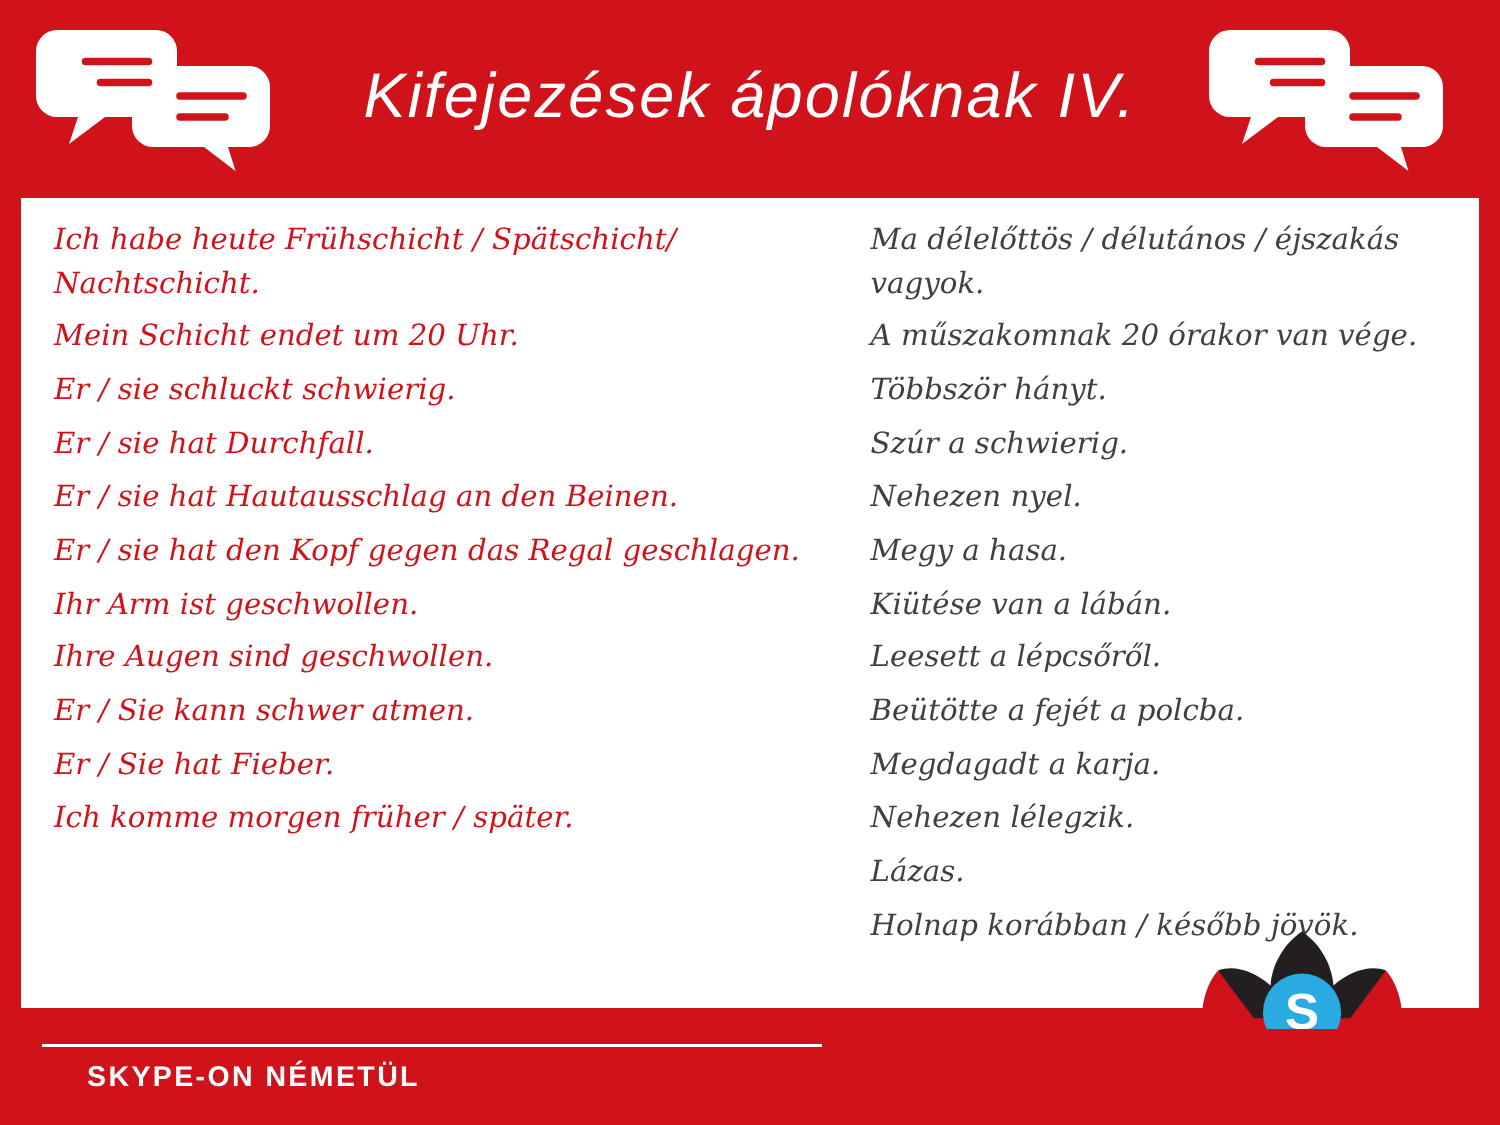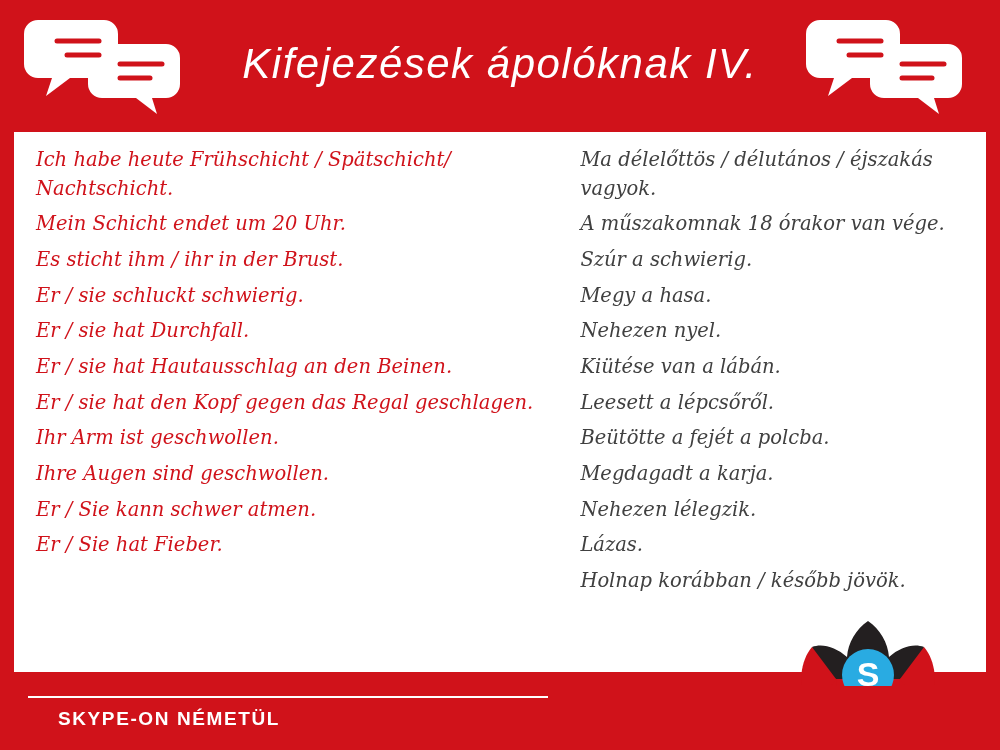--- a/index.html
+++ b/index.html
@@ -163,38 +163,39 @@
       </svg>
     </div>
   </div>
 
   <div class="card">
     <div class="columns">
 
       <div class="col col-left">
         <p class="phrase">Ich habe heute Frühschicht / Spätschicht/ Nachtschicht.</p>
         <p class="phrase">Mein Schicht endet um 20 Uhr.</p>
-        <p class="phrase">Es sticht ihm / ihr in der Brust.</p>
         <p class="phrase">Er / sie schluckt schwierig.</p>
         <p class="phrase">Er / sie hat Durchfall.</p>
         <p class="phrase">Er / sie hat Hautausschlag an den Beinen.</p>
         <p class="phrase">Er / sie hat den Kopf gegen das Regal geschlagen.</p>
         <p class="phrase">Ihr Arm ist geschwollen.</p>
         <p class="phrase">Ihre Augen sind geschwollen.</p>
         <p class="phrase">Er / Sie kann schwer atmen.</p>
         <p class="phrase">Er / Sie hat Fieber.</p>
+        <p class="phrase">Ich komme morgen früher / später.</p>
 
       </div>
 
       <div class="col col-right">
         <p class="phrase">Ma délelőttös / délutános / éjszakás vagyok.</p>
-        <p class="phrase">A műszakomnak 18 órakor van vége.</p>
+        <p class="phrase">A műszakomnak 20 órakor van vége.</p>
+        <p class="phrase">Többször hányt.</p>
         <p class="phrase">Szúr a schwierig.</p>
+        <p class="phrase">Nehezen nyel.</p>
         <p class="phrase">Megy a hasa.</p>
-        <p class="phrase">Nehezen nyel.</p>
         <p class="phrase">Kiütése van a lábán.</p>
         <p class="phrase">Leesett a lépcsőről.</p>
         <p class="phrase">Beütötte a fejét a polcba.</p>
         <p class="phrase">Megdagadt a karja.</p>
         <p class="phrase">Nehezen lélegzik.</p>
         <p class="phrase">Lázas.</p>
         <p class="phrase">Holnap korábban / később jövök.</p>
 
       </div>
 

